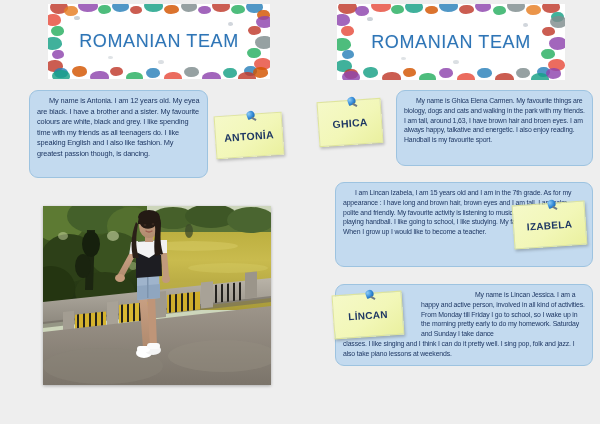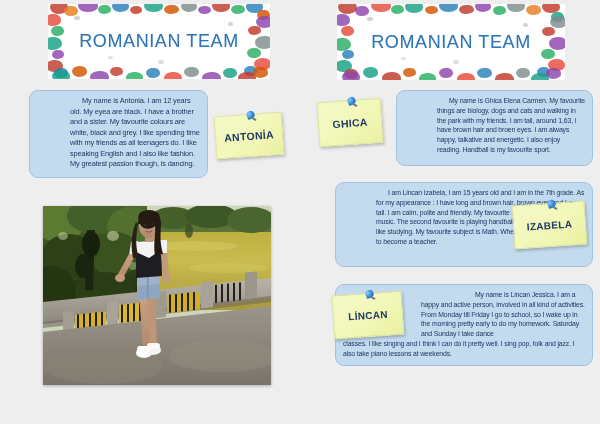--- a/index.html
+++ b/index.html
@@ -65,21 +65,20 @@
     box-sizing: border-box;
     color: #1f3864;
     line-height: 1.42;
     letter-spacing: -0.15px;
   }
   .bubble p {
     margin: 0;
   }
   .bubble .indent {
     text-indent: 12px;
-    margin-left: 33px;
   }
 
   
   .note {
     position: absolute;
     background: linear-gradient(145deg,#f5f9c8 0%, #f2f7b8 55%, #eaf09f 100%);
     border: 1px solid #dfe59a;
     box-shadow: 1px 2px 3px rgba(0,0,0,.22);
     display: flex;
     align-items: center;

